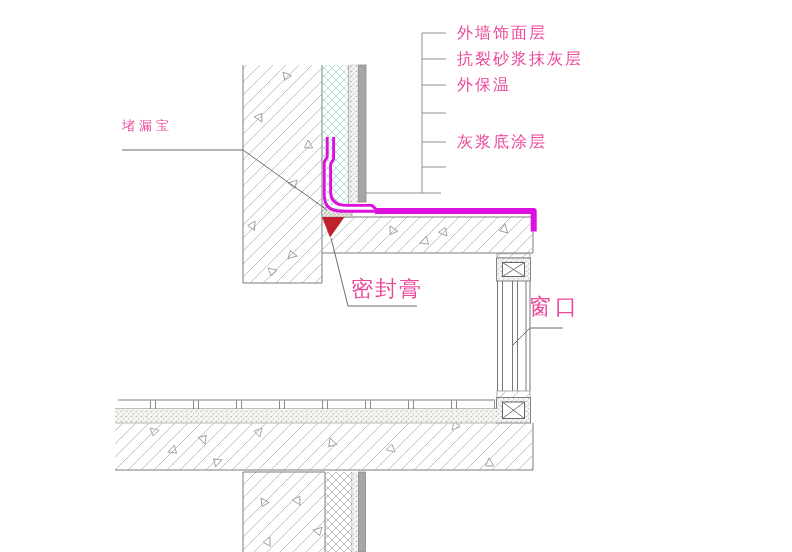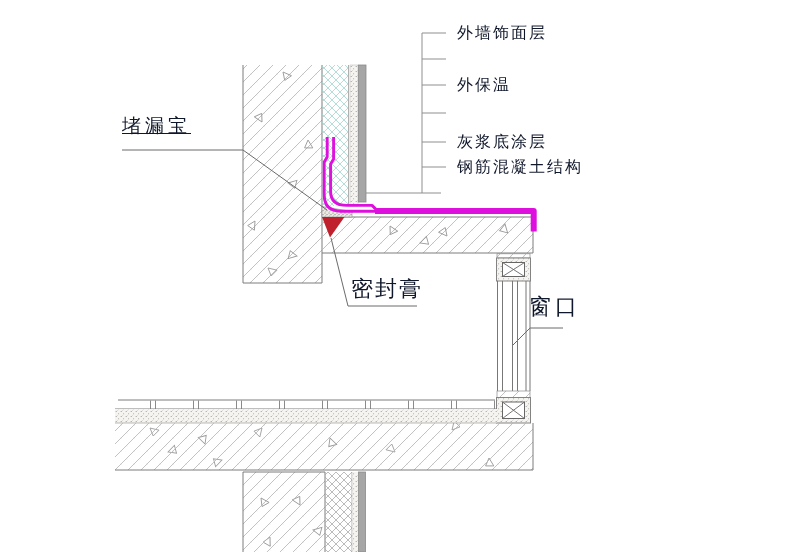--- a/index.html
+++ b/index.html
@@ -2,25 +2,25 @@
 <html><head>
 <meta charset="utf-8">
 <style>
   html,body{margin:0;padding:0;background:#fff;}
   .canvas{
     position:relative;width:792px;height:552px;background:#fff;overflow:hidden;
     font-family:"Liberation Sans","DejaVu Sans",sans-serif;
   }
   .drawing{position:absolute;left:0;top:0;}
   .lbl{
-    position:absolute;color:#0f172a;white-space:nowrap;
+    position:absolute;color:#ec4899;white-space:nowrap;
     font-size:16px;letter-spacing:2px;line-height:19px;text-align:right;
   }
   .layer{left:457px;}
-  .lbl.big{font-size:19px;letter-spacing:4px;text-decoration:underline;}
+  .lbl.big{font-size:13px;letter-spacing:4px;}
 </style>
 </head>
 <body>
 
 <div class="canvas">
 
   <svg class="drawing" width="792" height="552" viewBox="0 0 792 552">
     <defs>
       <pattern id="pConc" patternUnits="userSpaceOnUse" width="13" height="13">
         <path d="M0 13 L13 0 M-3 3 L3 -3 M10 16 L16 10" stroke="#b3b3b3" stroke-width="0.8" fill="none"></path>
@@ -136,21 +136,21 @@
       <rect x="243" y="472" width="82" height="80" fill="url(#pConc)"></rect>
       <path d="M243 472 V552 M243 472 H325 M325 472 V552" stroke="#7d7d7d" stroke-width="1" fill="none"></path>
       <rect x="325" y="472" width="27" height="80" fill="url(#pXg)"></rect>
       <path d="M352 472 V552" stroke="#9c9c9c" stroke-width="0.8" fill="none"></path>
       <rect x="352.5" y="472" width="6" height="80" fill="url(#pStip)"></rect>
       <rect x="358.5" y="472" width="7" height="80" fill="#a6a6a6" stroke="#8a8a8a" stroke-width="0.8"></rect>
     </g>
   </svg>
 
   <div class="lbl layer" style="top:23px">外墙饰面层</div>
+  <div class="lbl layer" style="top:49px">抗裂砂浆抹灰层</div>
   <div class="lbl layer" style="top:75px">外保温</div>
   <div class="lbl layer" style="top:132px">灰浆底涂层</div>
-  <div class="lbl layer" style="top:157px">钢筋混凝土结构</div>
 
   <div class="lbl big" style="left:122px;top:116px">堵漏宝</div>
   <div class="lbl" style="left:351px;top:279px;font-size:22px">密封膏</div>
   <div class="lbl" style="left:529px;top:297px;font-size:22px;letter-spacing:4px">窗口</div>
 
 </div>
 
 </body></html>

